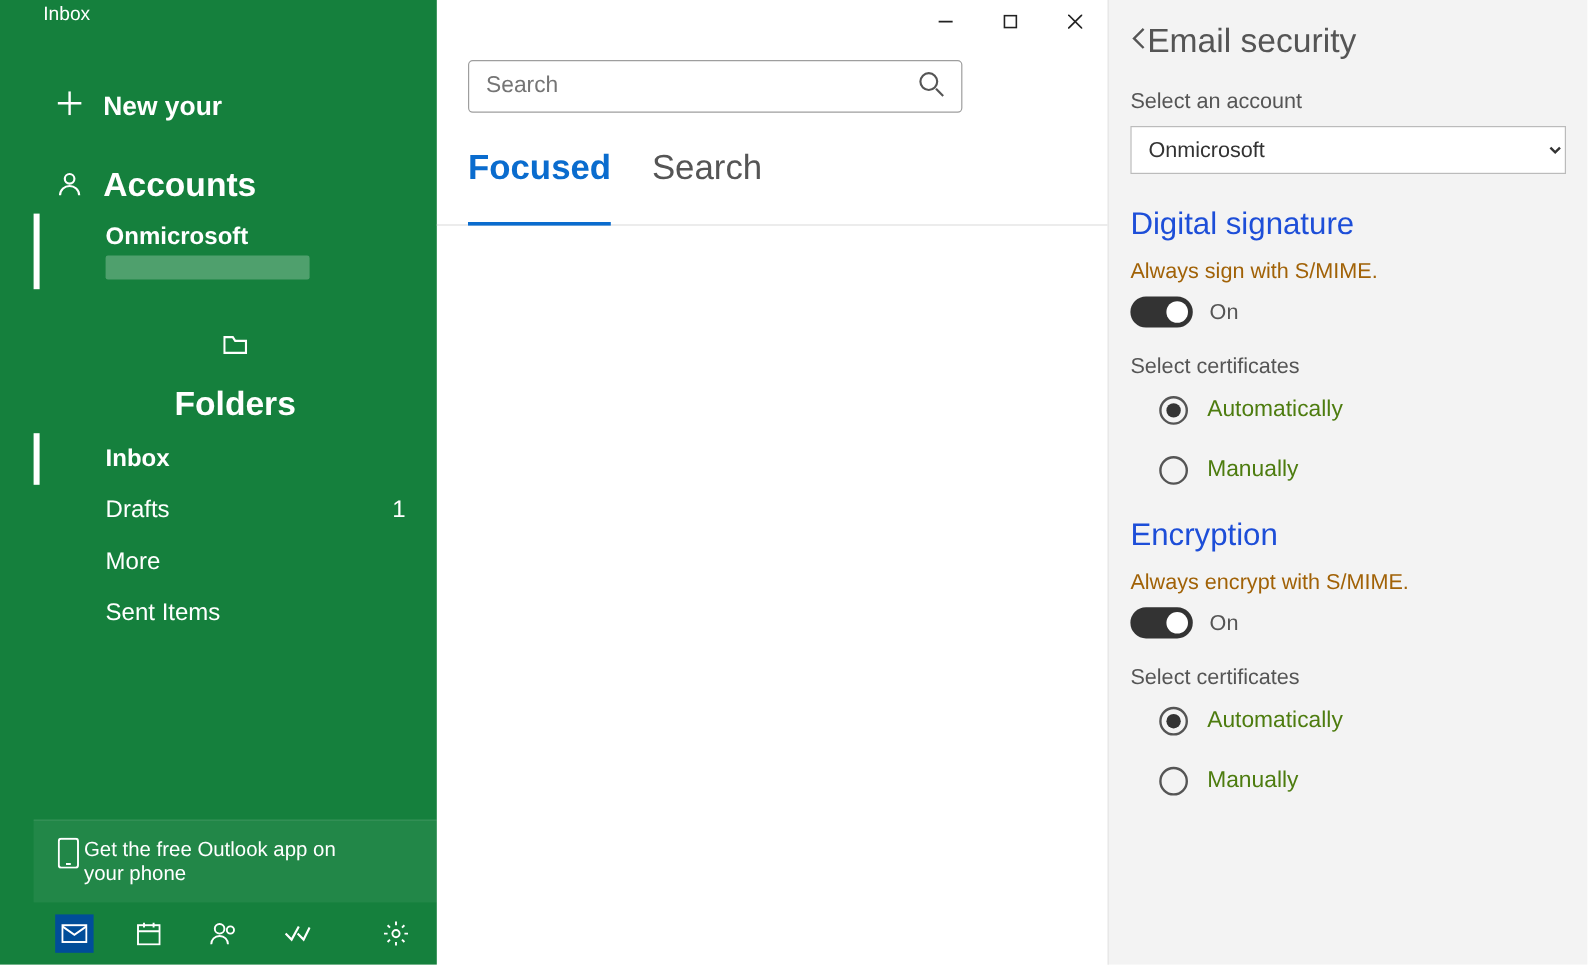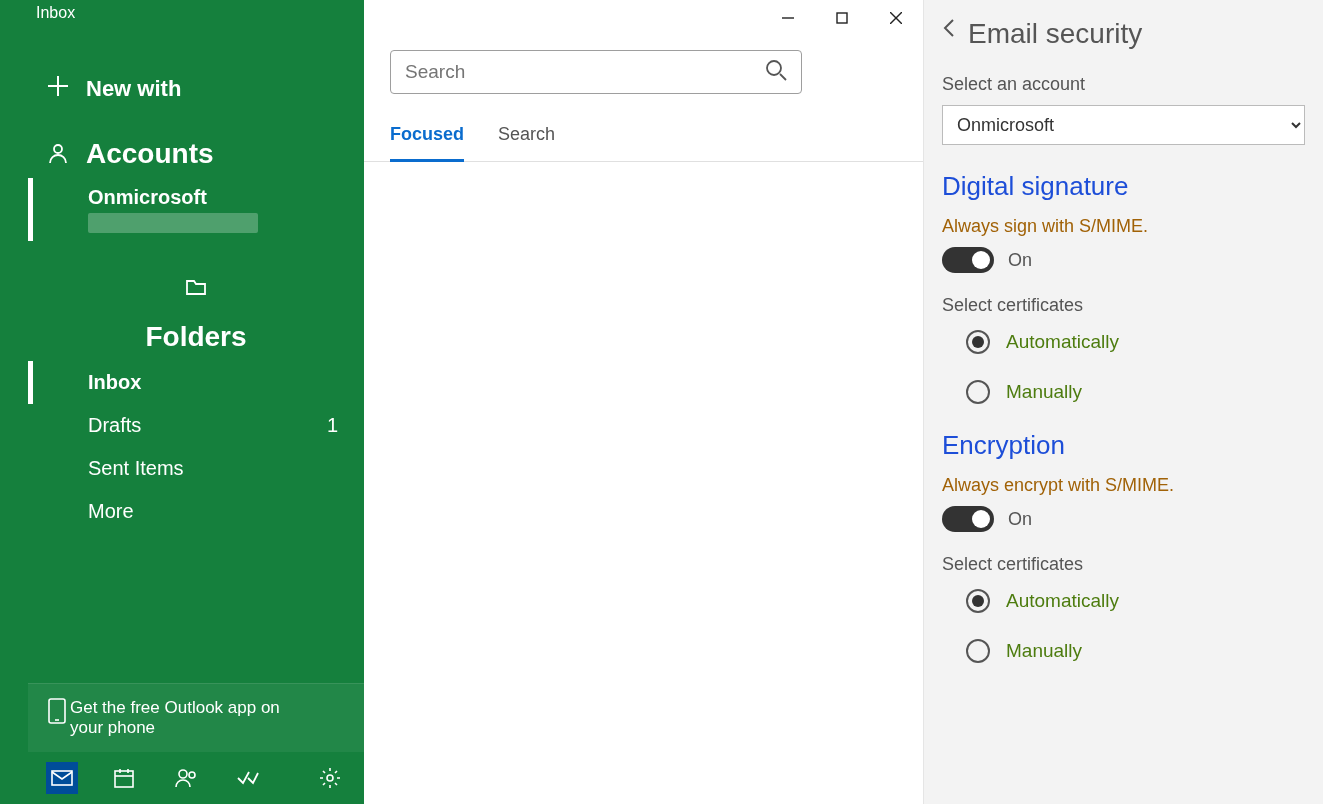--- a/index.html
+++ b/index.html
@@ -30,26 +30,26 @@
 
   
   .middle { flex:1; display:flex; flex-direction:column; position:relative; }
   .win-controls { position:absolute; top:0; right:0; display:flex; }
   .win-btn { width:54px; height:36px; display:flex; align-items:center; justify-content:center; cursor:pointer; }
   .win-btn svg { stroke:#222; fill:none; }
   .search-wrap { padding:50px 26px 18px; }
   .search { width:412px; height:44px; border:1px solid #9e9e9e; border-radius:4px; display:flex; align-items:center; padding:0 14px; }
   .search input { flex:1; border:none; outline:none; font-size:19px; color:#555; background:transparent; }
   .tabs { display:flex; gap:34px; padding:0 26px; border-bottom:1px solid #e0e0e0; }
-  .tab { font-size:18px; padding:12px 0 14px; color:#555; cursor:pointer; }
+  .tab { font-size:29px; padding:12px 0 28px; color:#555; cursor:pointer; }
   .tab.active { color:#0a6cce; font-weight:600; border-bottom:3px solid #0a6cce; margin-bottom:-1px; }
 
   
   .panel { width:400px; background:#f3f3f3; border-left:1px solid #e5e5e5; padding:18px 18px 10px 18px; overflow-y:auto; color:#333; }
-  .panel-head { display:flex; gap:12px; margin-bottom:24px; }
+  .panel-head { display:flex; align-items:center; margin-bottom:24px; }
   .panel-title { font-size:28px; color:#555; font-weight:400; }
   .chev { cursor:pointer; }
   .lbl-sm { font-size:18px; color:#555; margin-bottom:10px; }
   .select { width:100%; height:40px; border:1px solid #bbb; background:#fff; padding:0 10px; font-size:18px; color:#333; margin-bottom:20px; }
   .h2 { font-size:26px; color:#1d4ed8; font-weight:400; margin:6px 0 14px; }
   .body-txt { font-size:18px; color:#a16207; margin-bottom:10px; }
   .toggle-row { display:flex; align-items:center; gap:14px; margin-bottom:22px; }
   .toggle { width:52px; height:26px; background:#333; border-radius:13px; position:relative; cursor:pointer; }
   .toggle::after { content:""; position:absolute; right:4px; top:4px; width:18px; height:18px; background:#fff; border-radius:50%; }
   .radio-group { margin:6px 0 16px 24px; }
@@ -74,21 +74,21 @@
         </svg>
     </div>
 
     <div class="new-mail">
       <span>
         <svg width="20" height="20" viewBox="0 0 20 20" stroke="#fff" stroke-width="2">
             <line x1="10" y1="0" x2="10" y2="20"></line>
             <line x1="0" y1="10" x2="20" y2="10"></line>
           </svg>
       </span>
-      <span>New with</span>
+      <span>New your</span>
     </div>
 
     <div class="section-head">
       <span>
         <svg width="20" height="20" viewBox="0 0 20 20" stroke="#fff" stroke-width="1.8" fill="none">
             <circle cx="10" cy="6" r="4"></circle>
             <path d="M2 20c0-5 4-8 8-8s8 3 8 8"></path>
           </svg>
       </span>
       <span>Accounts</span>
@@ -110,25 +110,25 @@
 
     <div class="folder-item selected">
       <span>Inbox</span>
       <span></span>
     </div>
     <div class="folder-item">
       <span>Drafts</span>
       <span>1</span>
     </div>
     <div class="folder-item">
+      <span>More</span>
+    </div>
+    <div class="folder-item">
       <span>Sent Items</span>
       <span></span>
-    </div>
-    <div class="folder-item">
-      <span>More</span>
     </div>
 
     <div class="spacer"></div>
 
     <div class="promo">
       <span>
         <svg width="18" height="26" viewBox="0 0 18 26" stroke="#fff" stroke-width="1.6" fill="none">
             <rect x="1" y="1" width="16" height="24" rx="2"></rect>
             <line x1="7" y1="22" x2="11" y2="22"></line>
           </svg>

